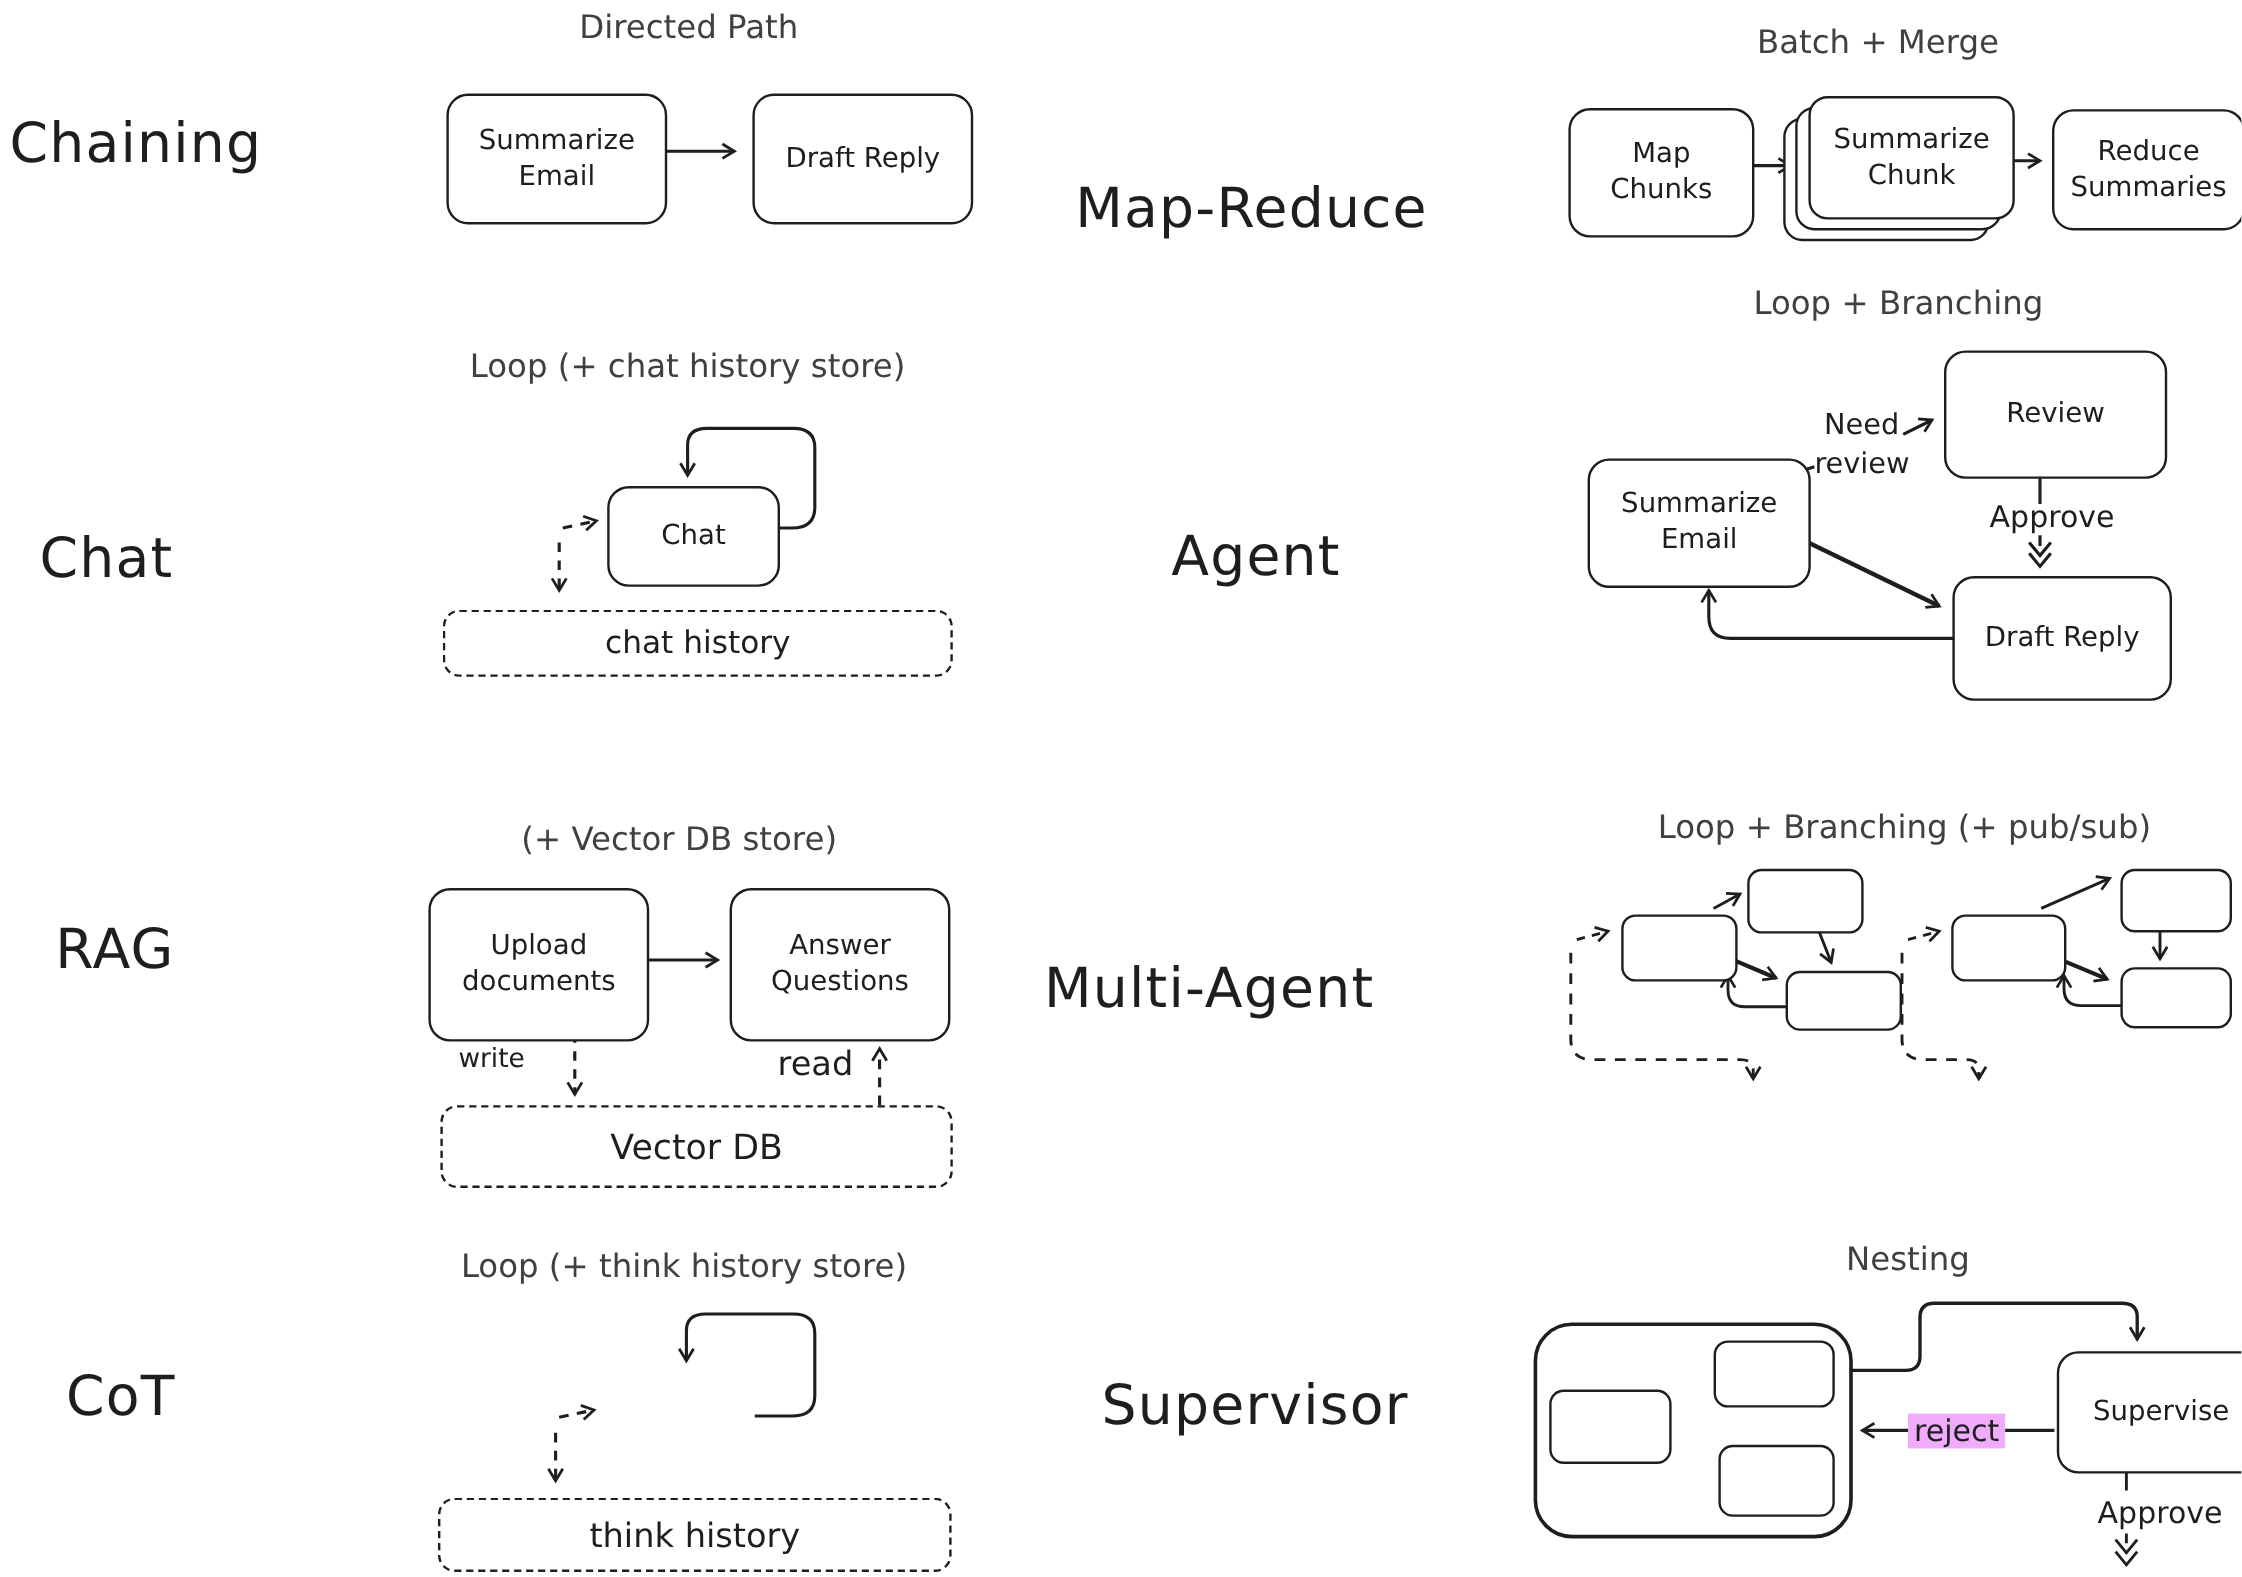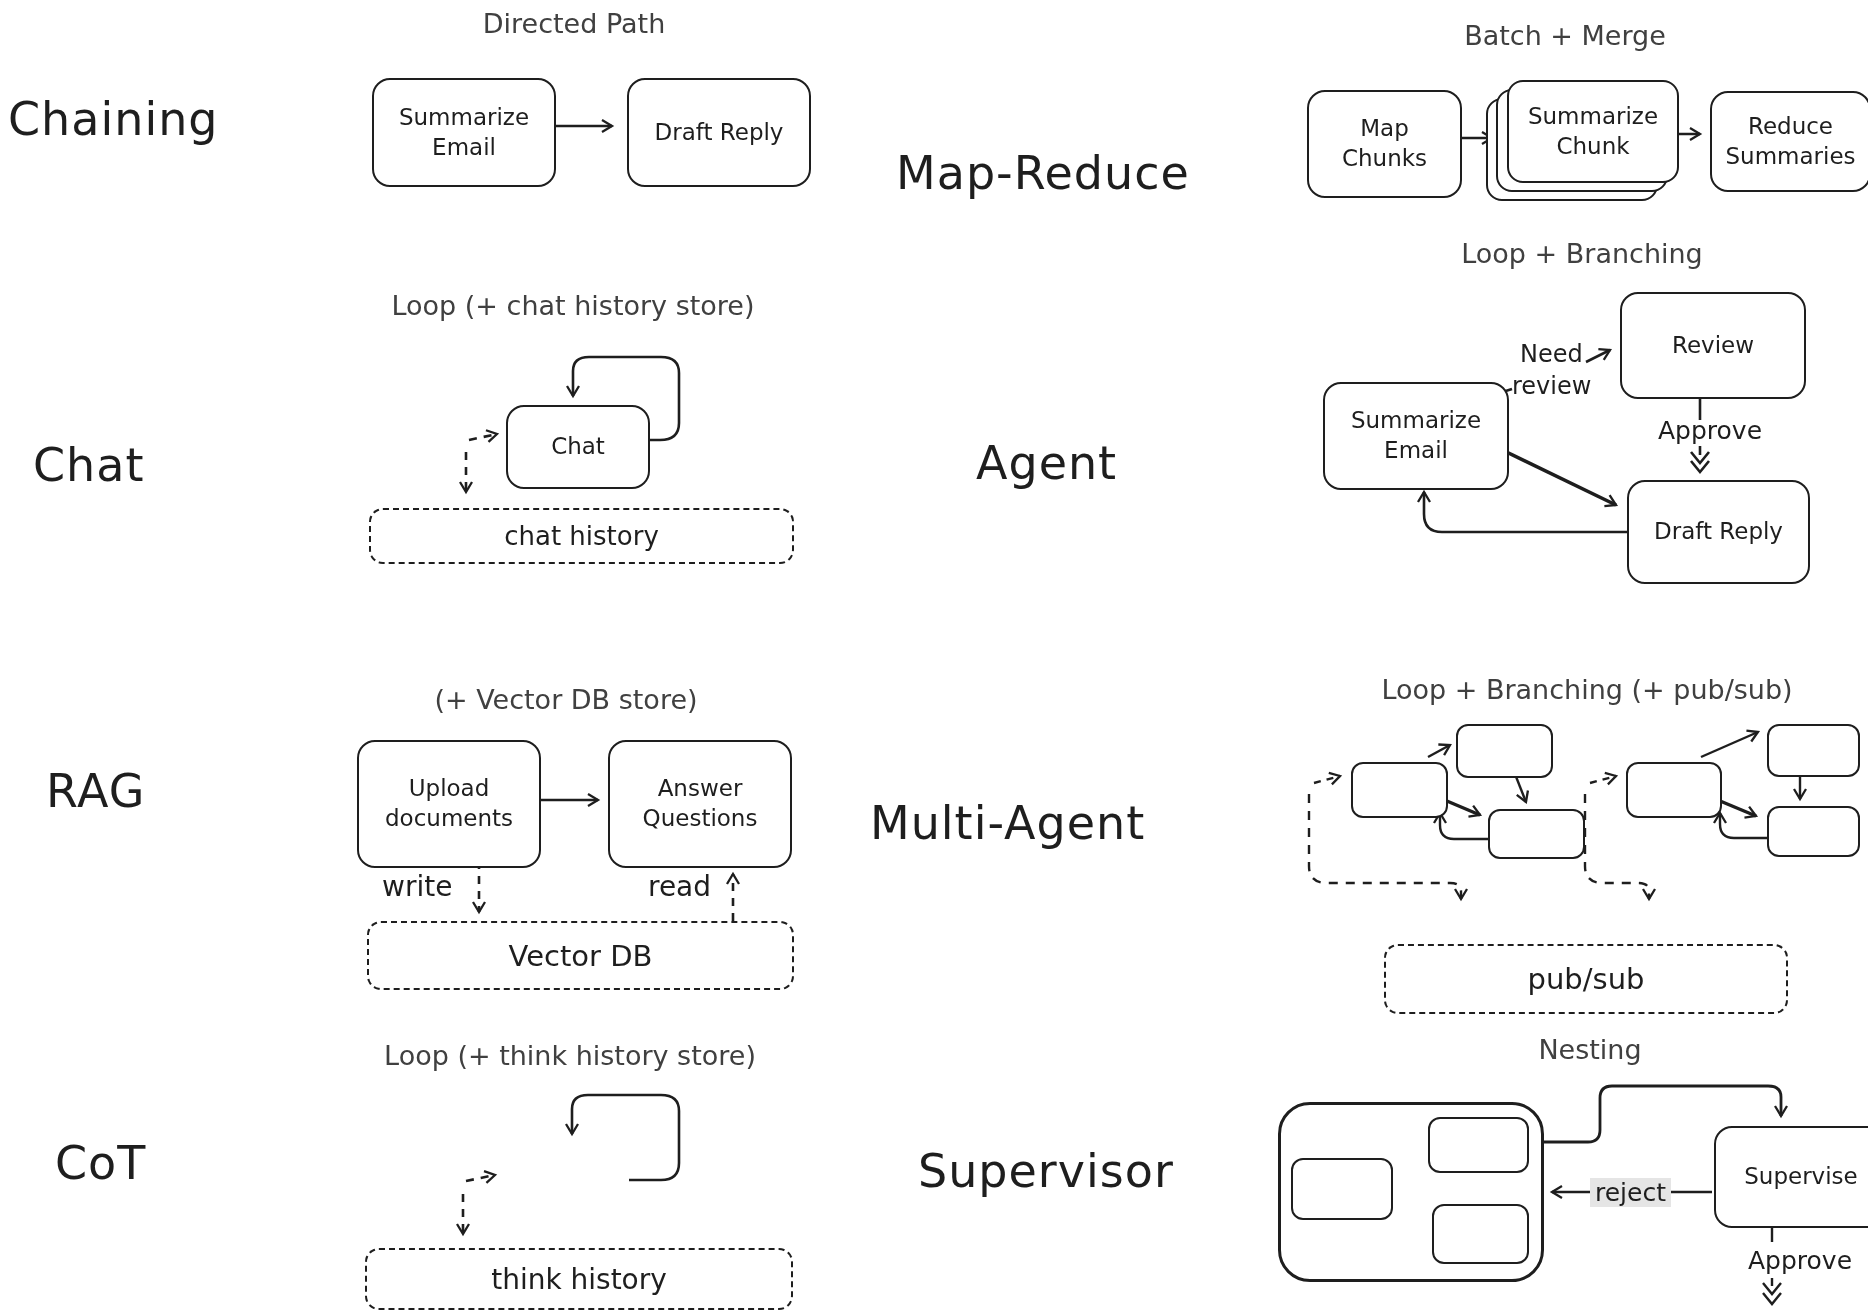--- a/index.html
+++ b/index.html
@@ -23,21 +23,21 @@
   .node.small{border-radius:12px;border-width:2.4px;z-index:10;}
   .store{
     position:absolute;border:2.6px dashed #1e1e1e;border-radius:14px;background:#ffffff;
     display:flex;align-items:center;justify-content:center;text-align:center;
     font-size:26px;z-index:10;
   }
   .container-box{
     position:absolute;border:3.5px solid #1e1e1e;border-radius:32px;background:#ffffff;z-index:8;
   }
   .edge-label{position:absolute;font-size:24px;color:#1e1e1e;white-space:nowrap;z-index:12;}
-  .edge-label.masked{background:#e5e5e5;padding:0 5px;z-index:12;}
+  .edge-label.masked{background:#f0abfc;padding:0 5px;z-index:12;}
   svg.wires{position:absolute;left:0;top:0;z-index:6;}
 </style>
 </head>
 <body>
 
 <div class="canvas">
 
   <svg class="wires" width="1868" height="1314" viewBox="0 0 1868 1314">
     <defs>
       <marker id="ah" markerUnits="userSpaceOnUse" markerWidth="20" markerHeight="20" refX="13" refY="9" orient="auto">
@@ -139,33 +139,32 @@
   <div class="node" style="left:1323px;top:382px;width:162px;height:96px;">Summarize Email</div>
   <div class="node" style="left:1627px;top:480px;width:159px;height:92px;">Draft Reply</div>
   <div class="edge-label" style="left:1520px;top:340px;">Need</div>
   <div class="edge-label" style="left:1512px;top:372px;">review</div>
   <div class="edge-label" style="left:1658px;top:416px;font-size:25px;">Approve</div>
 
   <div class="sec-label" style="left:46px;top:764px;">RAG</div>
   <div class="fig-title" style="left:416px;top:684px;width:300px;">(+ Vector DB store)</div>
   <div class="node" style="left:608px;top:740px;width:160px;height:116px;">Answer Questions</div>
   <div class="node" style="left:357px;top:740px;width:160px;height:116px;">Upload documents</div>
-  <div class="edge-label" style="left:382px;top:870px;font-size:28px;">write</div>
+  <div class="edge-label" style="left:382px;top:870px;font-size:22px;">write</div>
   <div class="edge-label" style="left:648px;top:870px;font-size:28px;">read</div>
   <div class="store" style="left:367px;top:921px;width:423px;height:65px;font-size:29px;">Vector DB</div>
 
   <div class="sec-label" style="left:870px;top:796px;">Multi-Agent</div>
   <div class="fig-title" style="left:1367px;top:674px;width:440px;">Loop + Branching (+ pub/sub)</div>
   <div class="node small" style="left:1351px;top:762px;width:73px;height:44px;"></div>
   <div class="node small" style="left:1456px;top:724px;width:73px;height:42px;"></div>
   <div class="node small" style="left:1488px;top:809px;width:73px;height:38px;"></div>
   <div class="node small" style="left:1626px;top:762px;width:72px;height:44px;"></div>
   <div class="node small" style="left:1767px;top:724px;width:69px;height:41px;"></div>
   <div class="node small" style="left:1767px;top:806px;width:69px;height:39px;"></div>
-  <div class="store" style="left:1384px;top:944px;width:400px;height:66px;font-size:29px;">pub/sub</div>
 
   <div class="sec-label" style="left:55px;top:1136px;">CoT</div>
   <div class="fig-title" style="left:360px;top:1040px;width:420px;">Loop (+ think history store)</div>
   <div class="store" style="left:365px;top:1248px;width:424px;height:58px;font-size:28px;">think history</div>
 
   <div class="sec-label" style="left:918px;top:1144px;">Supervisor</div>
   <div class="fig-title" style="left:1520px;top:1034px;width:140px;">Nesting</div>
   <div class="container-box" style="left:1278px;top:1102px;width:260px;height:174px;"></div>
   <div class="node small" style="left:1291px;top:1158px;width:78px;height:50px;"></div>
   <div class="node small" style="left:1428px;top:1117px;width:77px;height:44px;"></div>

